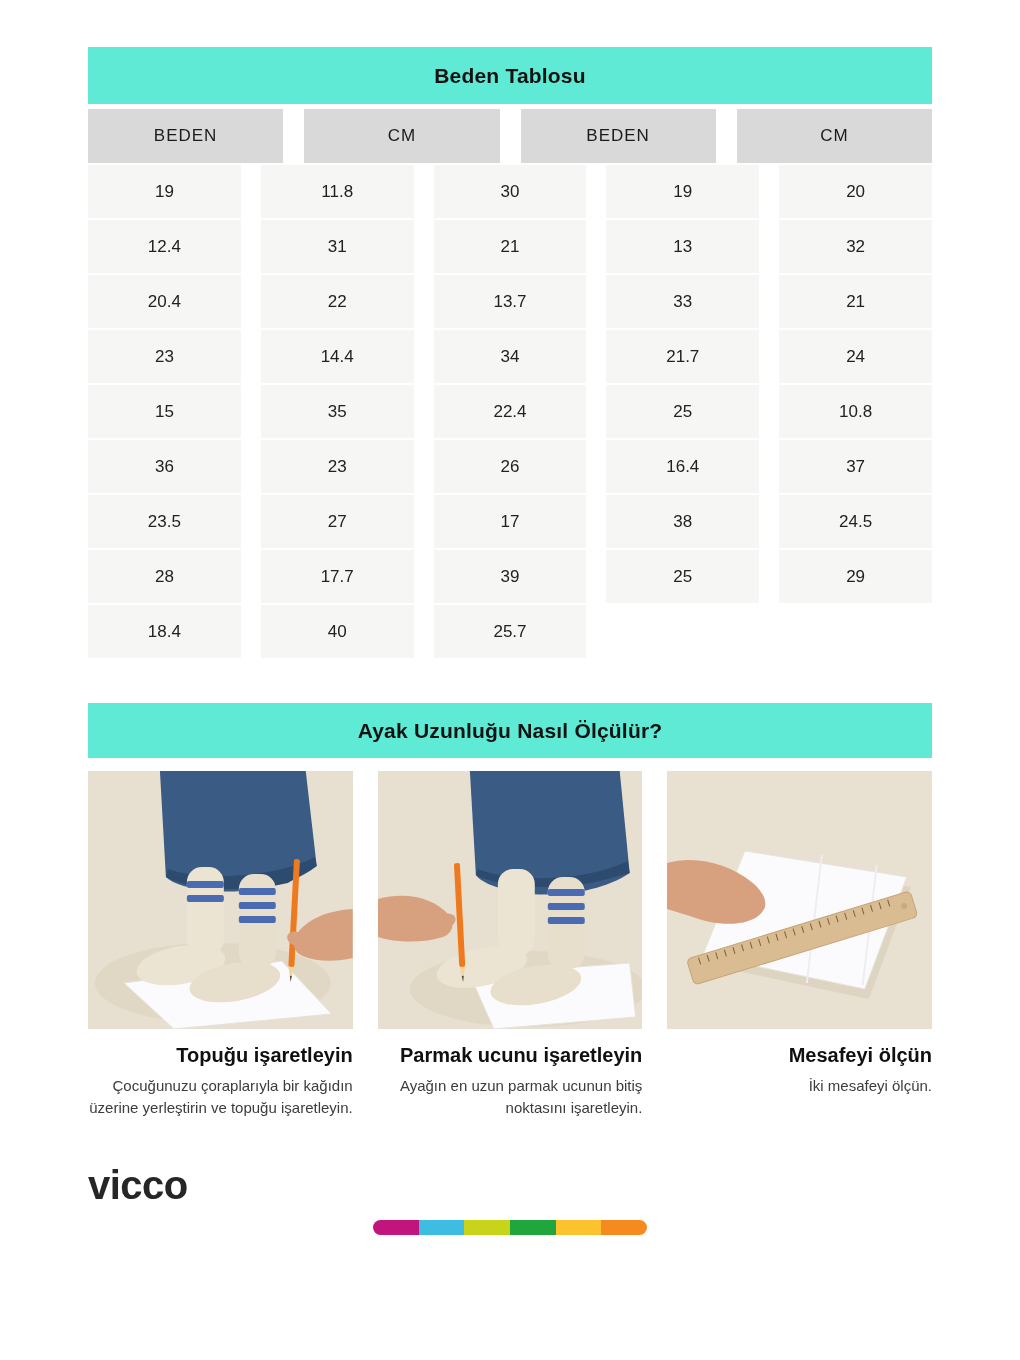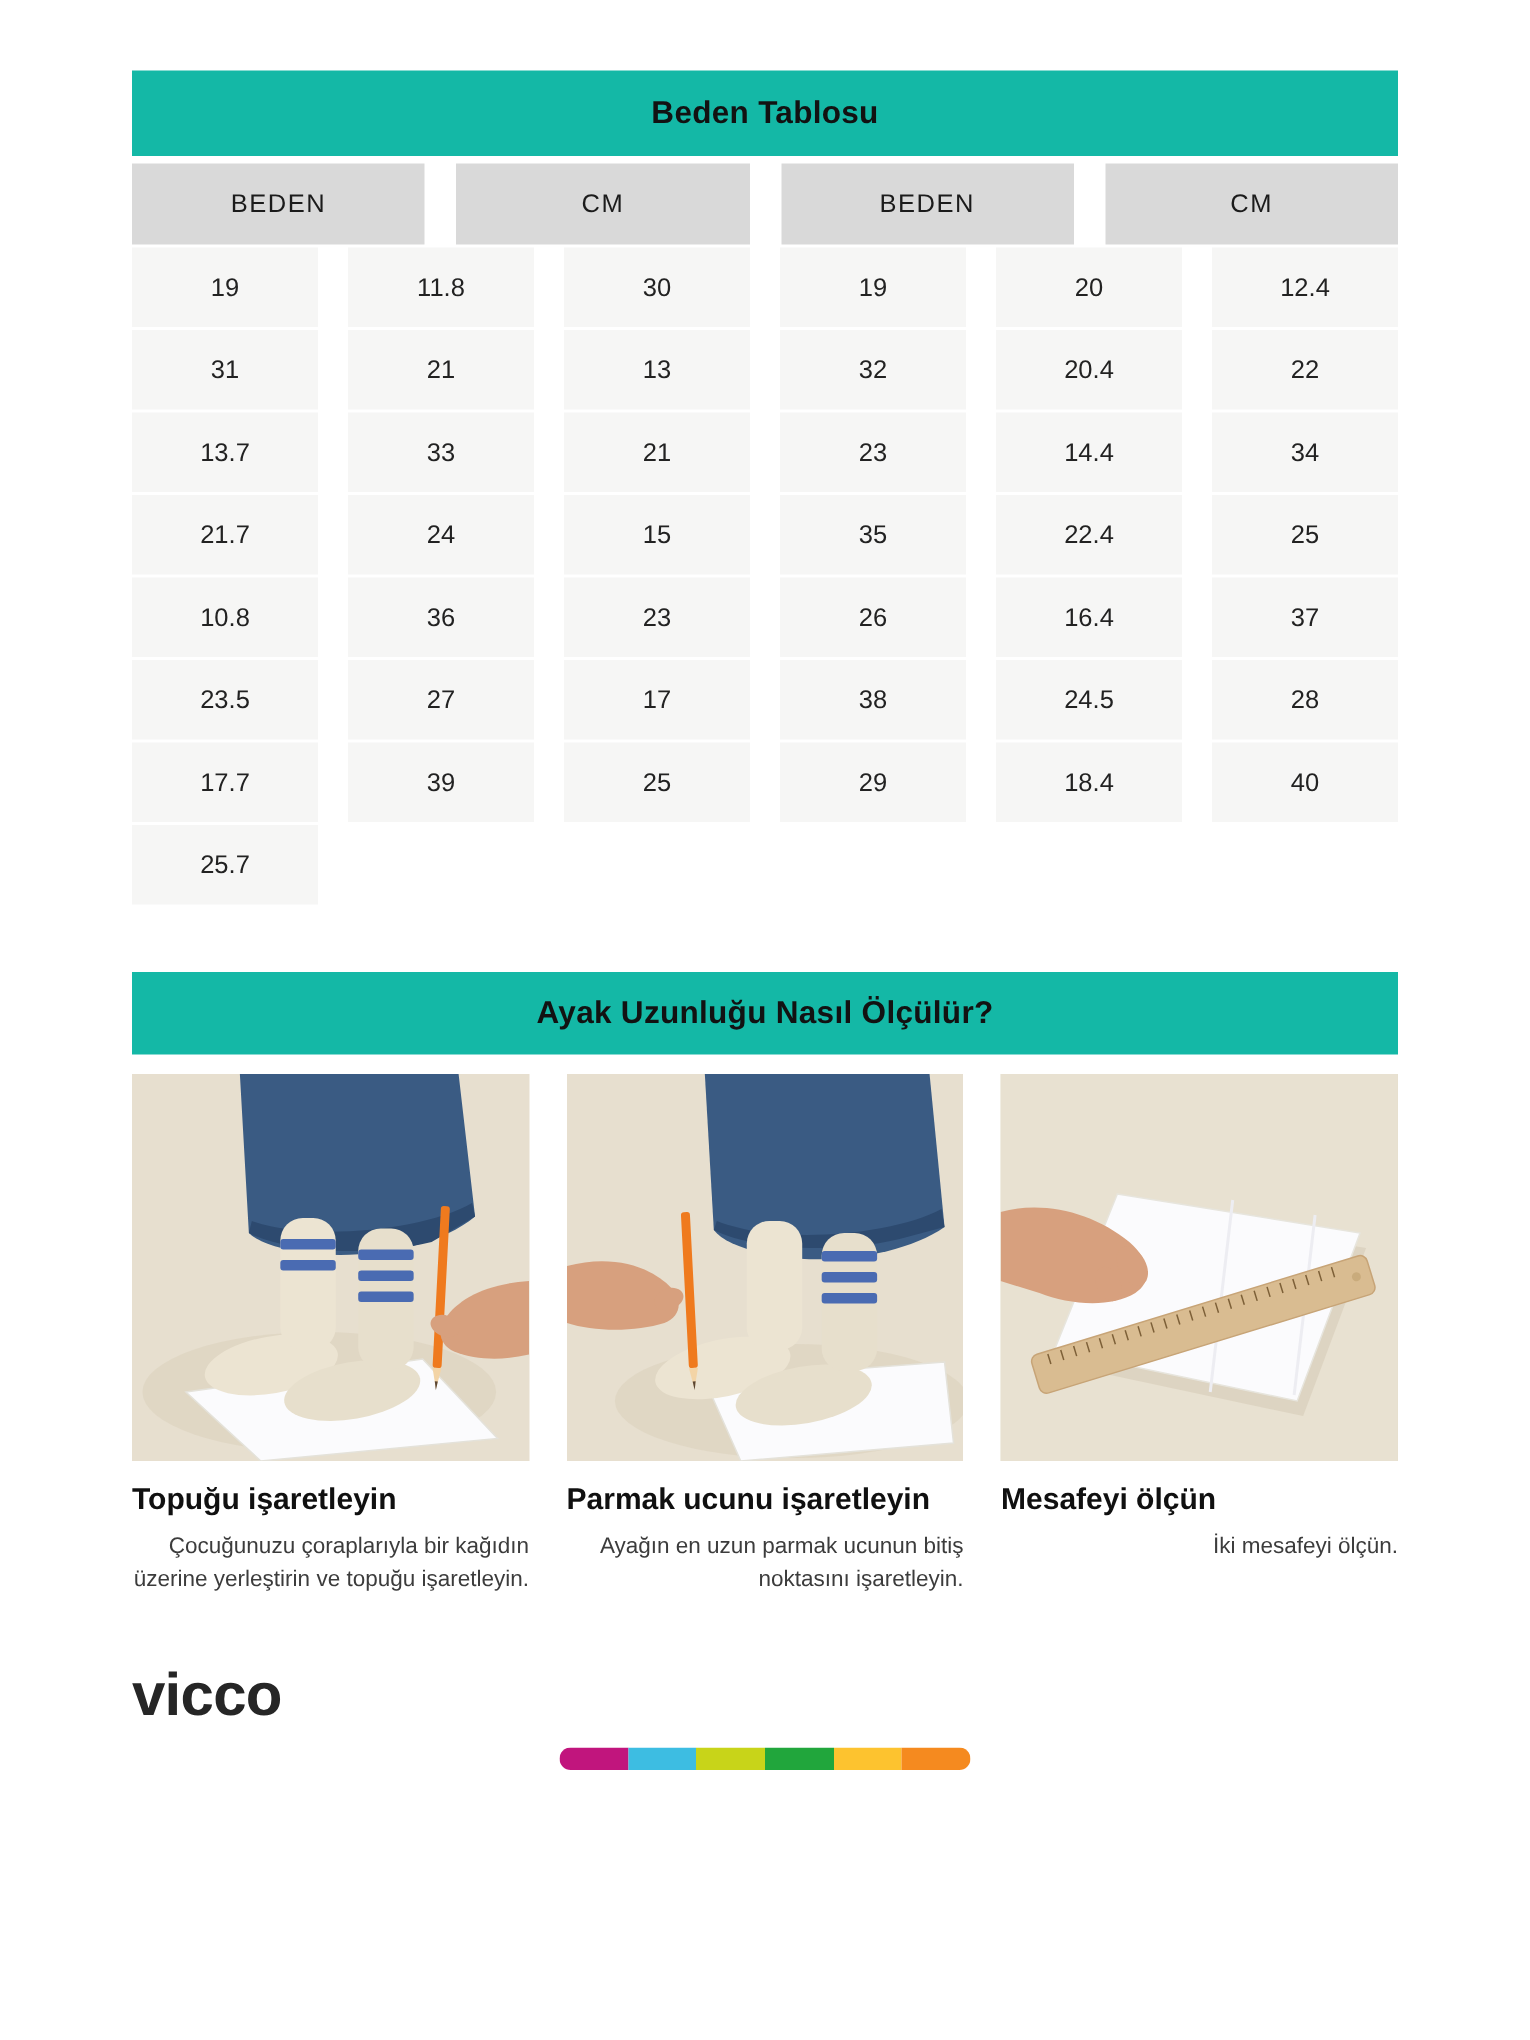--- a/index.html
+++ b/index.html
@@ -4,46 +4,46 @@
 <style>
   * { box-sizing: border-box; }
   html,body { margin:0; padding:0; }
   body {
     width:1020px; height:1360px; background:#ffffff;
     font-family:"Liberation Sans", sans-serif; overflow:hidden;
   }
   .content { width:844px; margin:0 auto; }
 
   .band {
-    background:#14b8a6; display:flex; align-items:center; justify-content:center;
+    background:#5eead4; display:flex; align-items:center; justify-content:center;
   }
   .band .band-title { font-size:21px; font-weight:700; color:#121212; margin:0; letter-spacing:.2px; }
   .band-size { margin-top:47px; height:57px; }
   .band-measure { margin-top:45px; height:55px; }
 
   .table-header {
     margin-top:5px; display:grid; grid-template-columns:repeat(4,1fr); column-gap:21px;text-align:center;
   }
   .th {
     background:#d9d9d9; height:54px; display:flex; align-items:center; justify-content:center;
     font-size:17px; letter-spacing:1px; color:#1b1b1b;
   }
   .table-body {
-    margin-top:2px; display:grid; grid-template-columns:repeat(6,1fr); gap:2px 20px;
+    margin-top:2px; display:grid; grid-template-columns:repeat(5,1fr); gap:2px 20px;
   }
   .cell {
     background:#f6f6f5; height:53px; display:flex; align-items:center; justify-content:center;
     font-size:17px; color:#222222;
   }
 
   .steps { margin-top:13px; display:flex; gap:25px; }
   .step { flex:1; min-width:0; }
   .photo { height:258px; overflow:hidden; background:#e7dfcf; }
   .photo svg { display:block; width:100%; height:100%; }
-  .step-heading { margin:15px 0 0; font-size:20px; font-weight:700; text-align:left; color:#101010; }
+  .step-heading { margin:15px 0 0; font-size:20px; font-weight:700; text-align:right; color:#101010; }
   .step-desc { margin:8px auto 0; font-size:15px; line-height:1.45; text-align:right; color:#3c3c3c; max-width:278px; }
 
   .brand {
     margin-top:44px; font-size:40px; font-weight:800;
     color:#262626; line-height:1.1; letter-spacing:-0.5px;
   }
   .color-bar {
     width:274px; height:15px; margin:13px auto 0; display:flex;
     border-radius:8px; overflow:hidden;
   }

